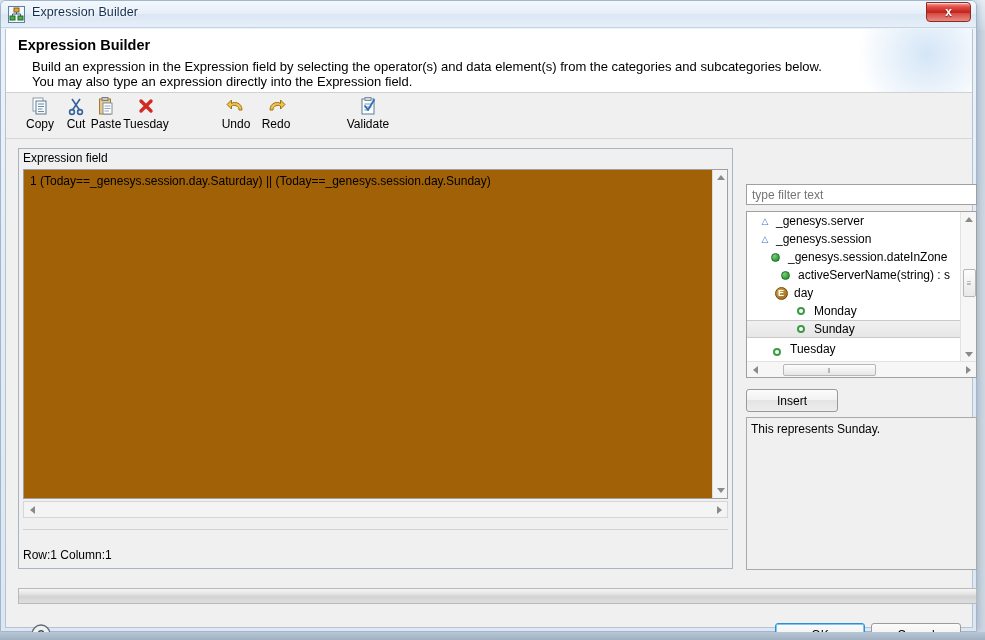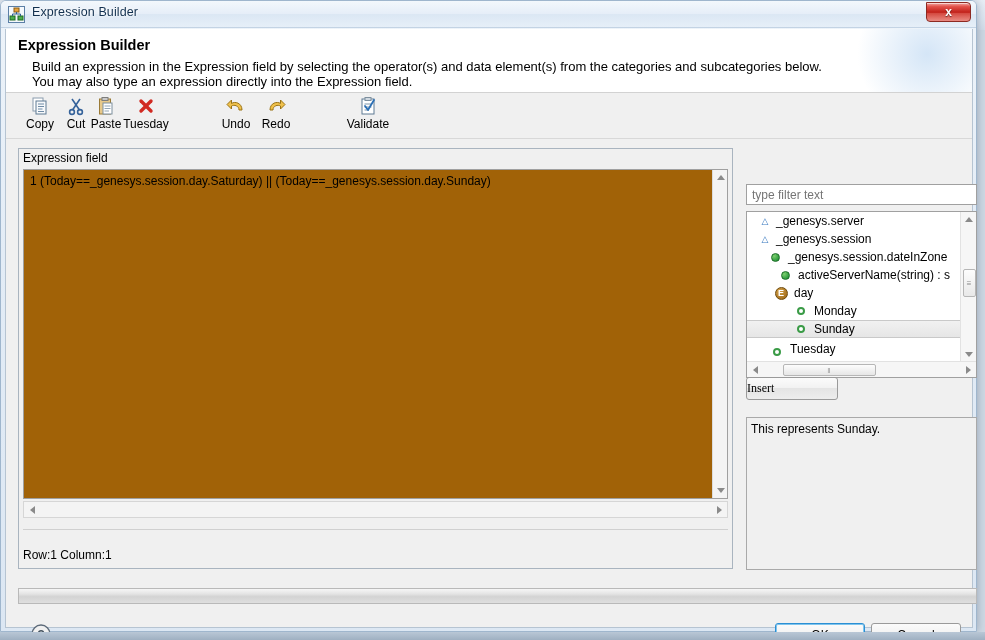--- a/index.html
+++ b/index.html
@@ -254,26 +254,26 @@
   }
   #tree-hthumb {
     position:absolute; left:36px; top:2px; width:93px; height:12px;
     background: linear-gradient(180deg,#fdfdfd,#e6e6e6);
     border:1px solid #b6b6b6; border-radius:2px;
     display:flex; align-items:center; justify-content:center;
     font-size:8px; color:#9a9a9a; letter-spacing:1px;
   }
 
   #insert-btn {
-    position:absolute; left:740px; top:348px;
+    position:absolute; left:740px; top:360px;
     width:92px; height:23px;
     background: linear-gradient(180deg,#fbfbfb 0%, #f2f2f2 46%, #e4e4e4 50%, #ededed 100%);
     border:1px solid #9a9a9a; border-radius:3px;
     font-size:12px; color:#000; cursor:pointer;
-    display:flex; align-items:center; font-family:Liberation Serif, serif;
+    display:flex; align-items:center; justify-content:center;
   }
 
   #desc-box {
     position:absolute; left:740px; top:388px;
     width:231px; height:153px;
     background:#f0f0f0; border:1px solid #a9a9a9;
   }
   #desc-text {
     position:absolute; left:4px; top:4px;
     font-size:12px; color:#000;

